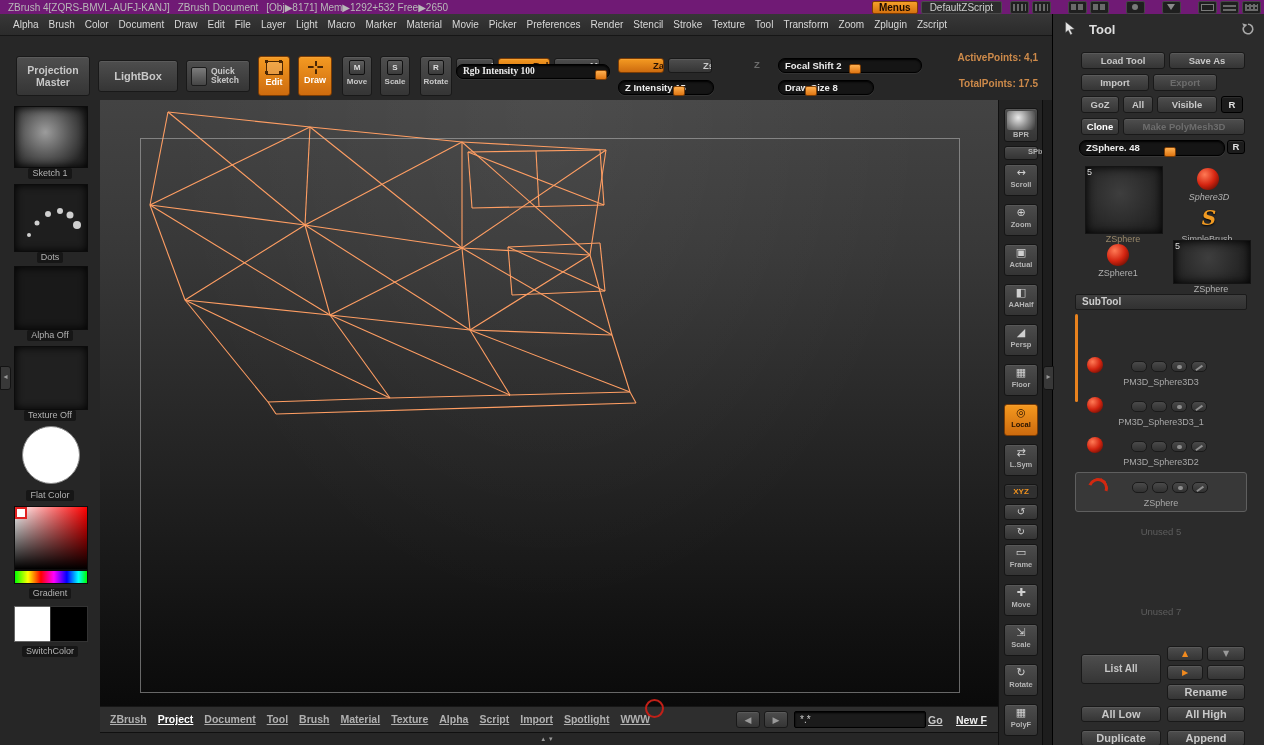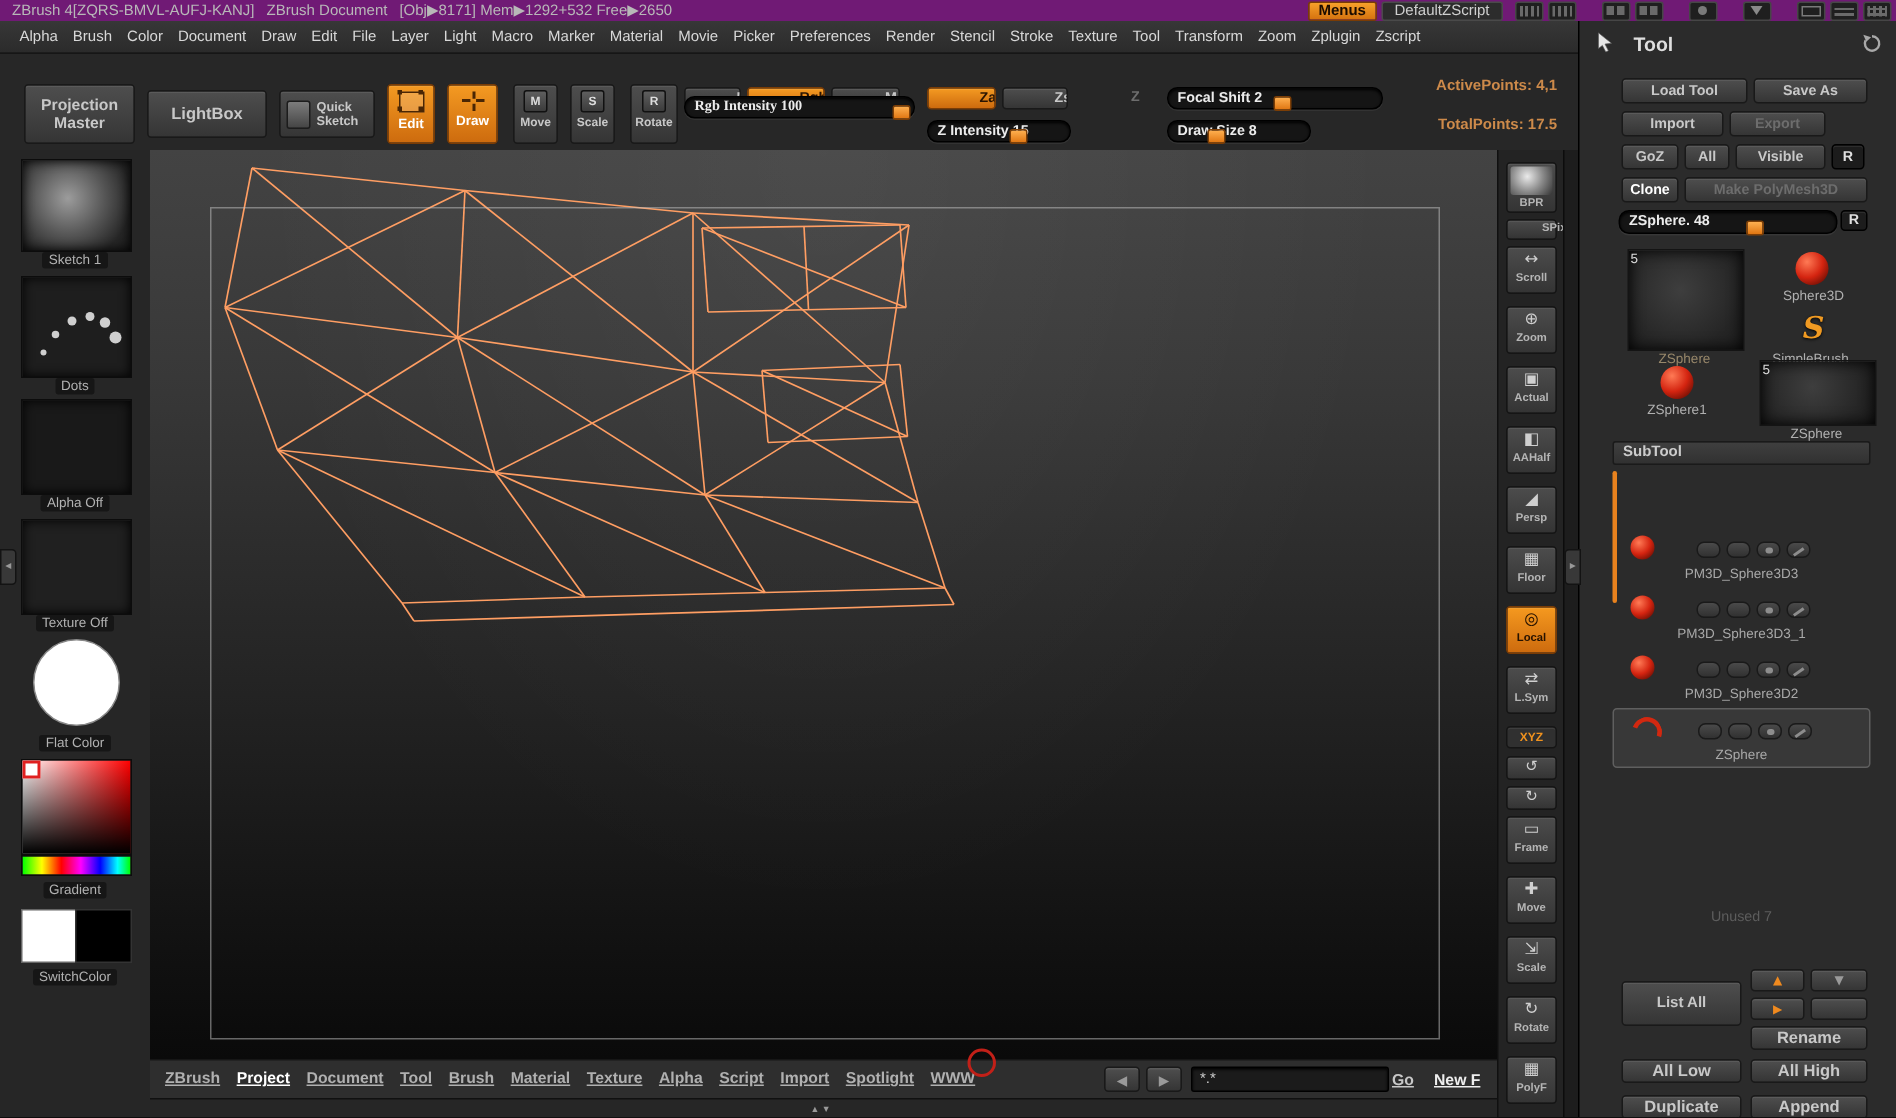--- a/index.html
+++ b/index.html
@@ -133,21 +133,21 @@
   #zs-slider{left:26px;top:126px;width:144px;}
   #bt-r2{left:174px;top:126px;width:18px;height:14px;line-height:12px;}
   #thumbs{position:absolute;left:24px;top:148px;width:170px;height:128px;}
   .bigthumb{position:absolute;background:radial-gradient(circle at 45% 40%, #3e3e3e, #252525 70%, #1d1d1d);
             border:1px solid #141414;box-shadow:inset 0 0 10px #000;}
   #th-big{left:8px;top:4px;width:76px;height:66px;}
   #th-big-badge{position:absolute;left:10px;top:5px;font-size:9px;color:#ddd;}
   #th-big-label{position:absolute;left:8px;top:72px;width:76px;text-align:center;font-size:9px;color:#97876a;}
   .redball{background:radial-gradient(circle at 35% 30%, #ff7a55, #d42410 50%, #6b0f04 85%);border-radius:50%;}
   #ic-sphere3d{position:absolute;left:120px;top:6px;width:22px;height:22px;}
-  #lb-sphere3d{position:absolute;left:96px;top:30px;width:72px;text-align:center;font-size:9px;color:#b0b0b0;}
+  #lb-sphere3d{position:absolute;left:96px;top:30px;width:72px;text-align:center;font-size:9px;color:#b0b0b0;font-style:italic;}
   #ic-simplebrush{position:absolute;left:120px;top:44px;width:24px;height:24px;
       font-family:"DejaVu Serif",serif;font-style:italic;font-weight:bold;font-size:20px;color:#f09a22;
       text-shadow:0 1px 2px #000;line-height:24px;text-align:center;}
   #lb-simplebrush{position:absolute;left:92px;top:72px;width:76px;text-align:center;font-size:9px;color:#b0b0b0;}
   #ic-zsphere1{position:absolute;left:30px;top:82px;width:22px;height:22px;}
   #lb-zsphere1{position:absolute;left:8px;top:106px;width:66px;text-align:center;font-size:9px;color:#b0b0b0;}
   #th-z2{left:96px;top:78px;width:76px;height:42px;}
   #th-z2-badge{position:absolute;left:98px;top:79px;font-size:9px;color:#ddd;}
   #th-z2-label{position:absolute;left:96px;top:122px;width:76px;text-align:center;font-size:9px;color:#b0b0b0;}
   #subtool-header{position:absolute;left:22px;top:280px;width:172px;height:16px;box-sizing:border-box;
@@ -554,20 +554,21 @@
           <span class="stlbl">PM3D_Sphere3D2</span>
         </div>
         <div class="strow sel" style="top: 160px;">
           <span class="squig"></span>
           <span class="tgl t0"></span>
           <span class="tgl t1"></span>
           <span class="tgl t2"></span>
           <span class="tgl t3"></span>
           <span class="stlbl">ZSphere</span>
         </div>
+        <div class="sturow" style="top: 200px;">Unused 5</div>
         <div class="sturow" style="top: 280px;">Unused 7</div>
       </div>
     <div id="subtool-scrollbar"></div>
 
     <div id="st-listall" class="btn" style="position:absolute;">List All</div>
     <div id="st-up" class="btn" style="position:absolute;">
         <span class="arr up">▲</span>
       </div>
     <div id="st-down" class="btn" style="position:absolute;">
         <span class="arr down">▼</span>

